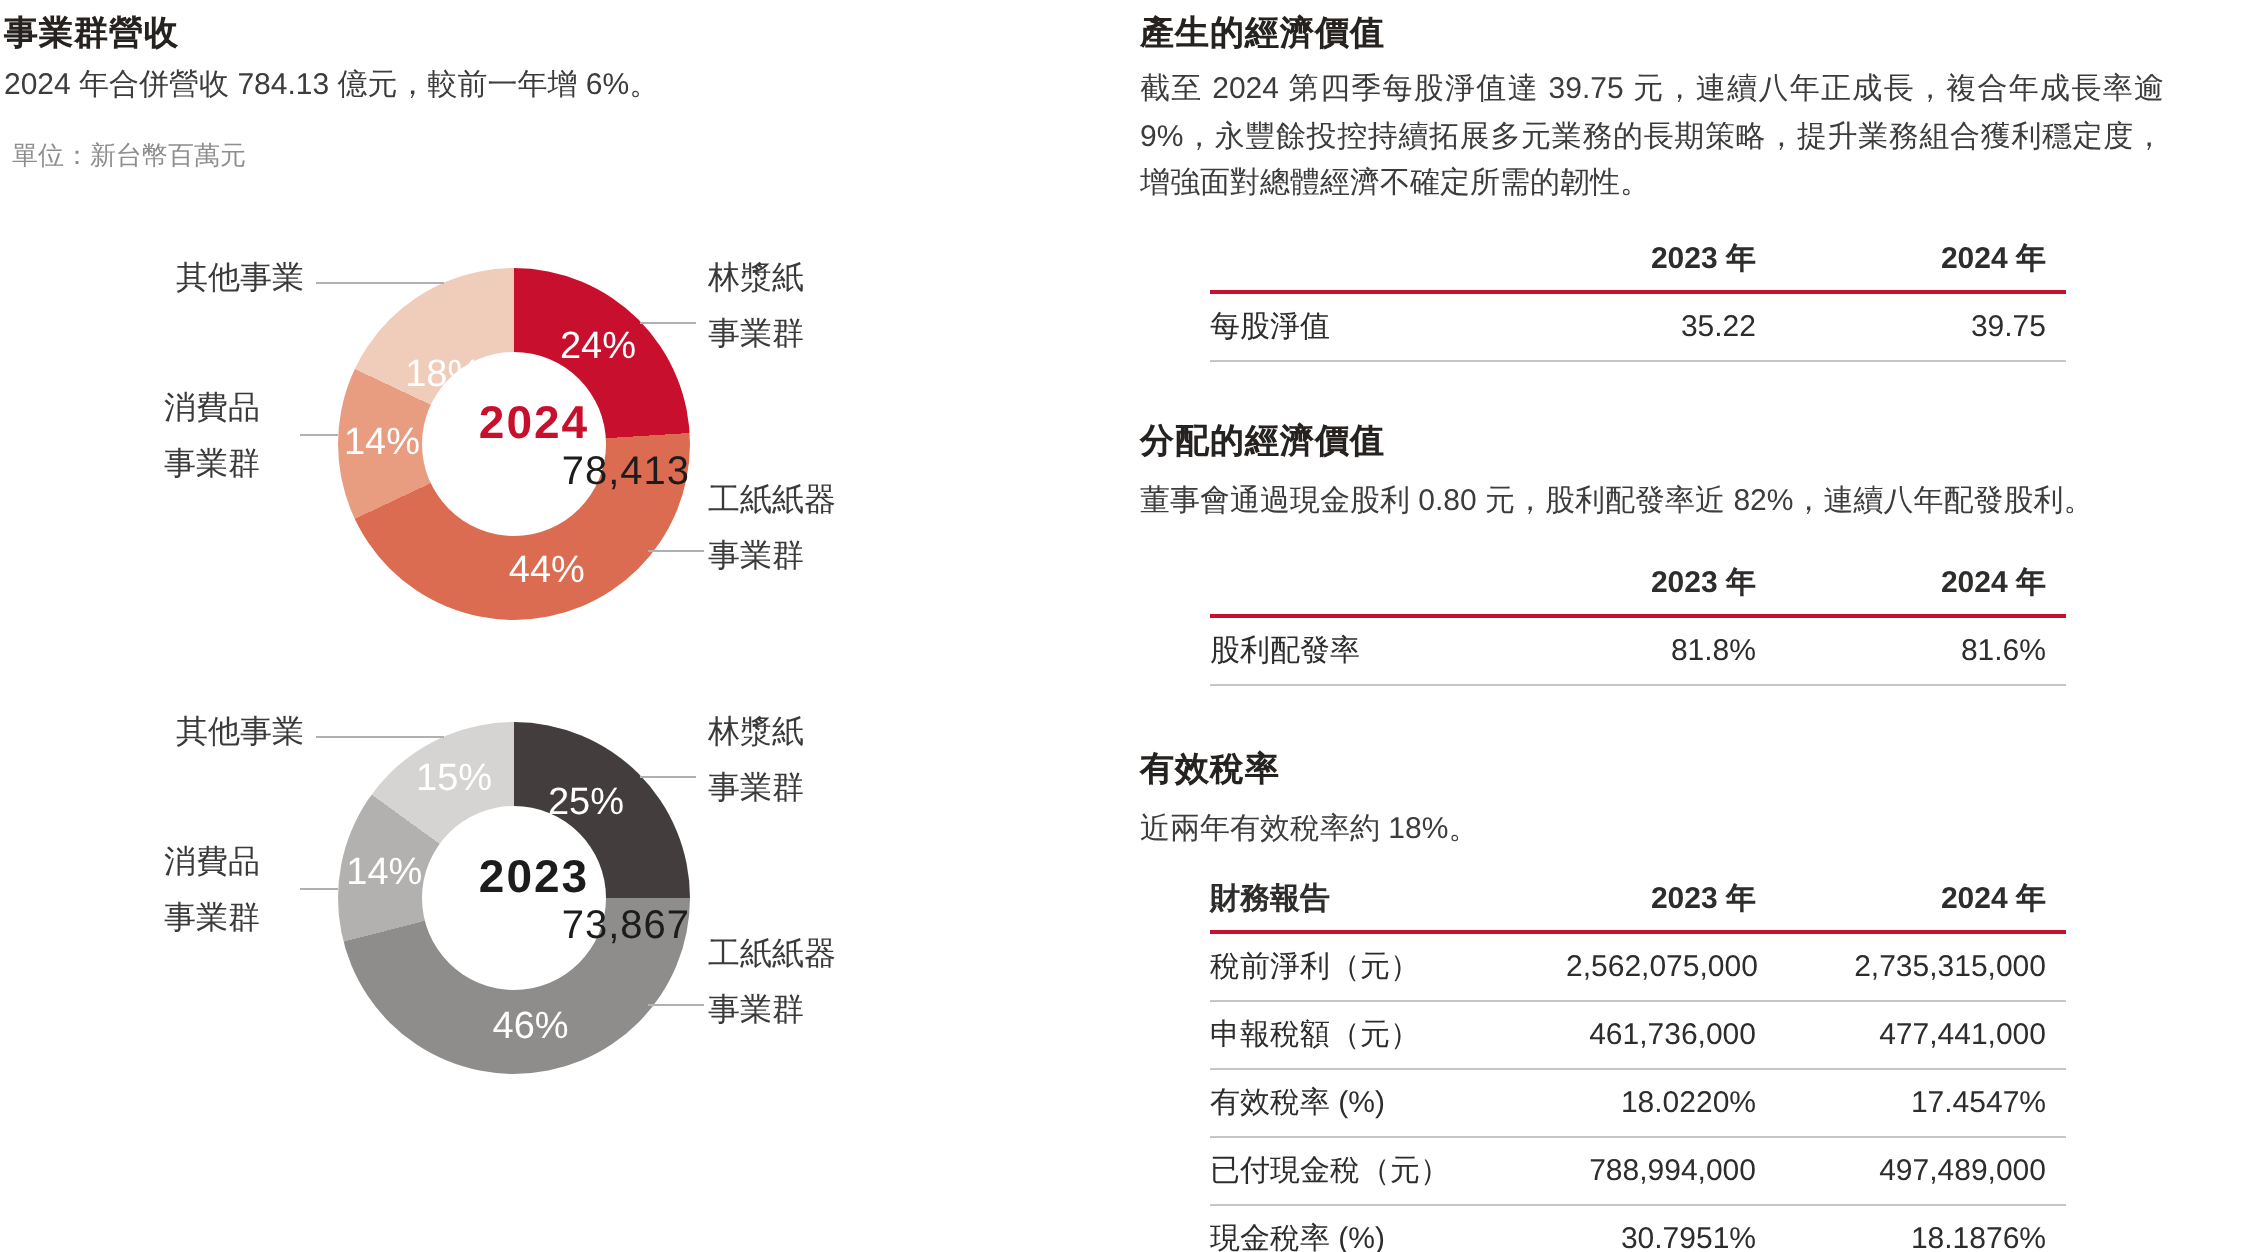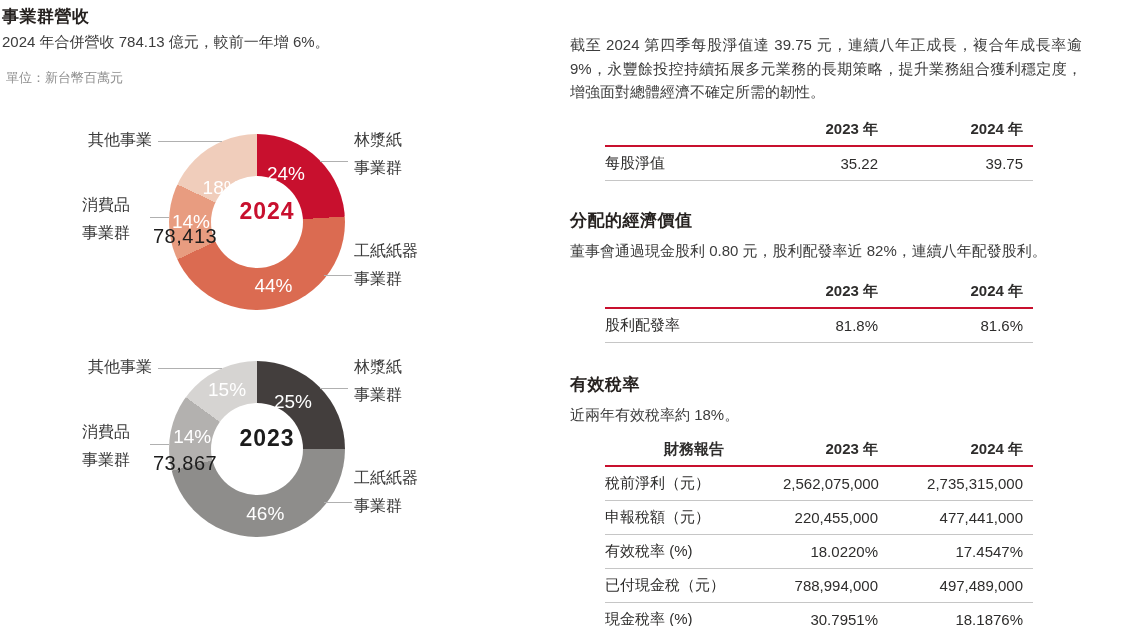--- a/index.html
+++ b/index.html
@@ -8,63 +8,63 @@
 
   
   .l-title{position:absolute;left:2px;top:5px;font-size:17px;font-weight:bold;color:#262220;letter-spacing:.5px;}
   .l-sub{position:absolute;left:2px;top:33px;font-size:15px;color:#3c3c3c;}
   .l-unit{position:absolute;left:6px;top:69px;font-size:13px;color:#8e8e8e;}
 
   .chart{position:absolute;left:0;width:520px;height:230px;}
   .ring{position:absolute;left:169px;top:19px;width:176px;height:176px;border-radius:50%;}
   .hole{position:absolute;left:211px;top:61px;width:92px;height:92px;border-radius:50%;background:#fff;}
   .c-year{position:absolute;left:179px;top:83px;width:176px;text-align:center;font-size:23px;font-weight:bold;letter-spacing:1px;color:#1c1c1c;}
-  .c-total{position:absolute;left:153px;top:110px;width:176px;text-align:left;font-size:20px;color:#1c1c1c;letter-spacing:.5px;}
+  .c-total{position:absolute;left:169px;top:110px;width:176px;text-align:right;font-size:20px;color:#1c1c1c;letter-spacing:.5px;}
   .pct{position:absolute;transform:translate(-50%,-50%);color:#ffffff;font-size:19px;white-space:nowrap;}
 
   .co{position:absolute;font-size:16px;line-height:28px;color:#3a3a3a;white-space:nowrap;}
   .co-tl{right:368px;top:11px;text-align:right;}
   .co-tr{left:354px;top:11px;}
   .co-l{left:82px;top:76px;}
   .co-br{left:354px;top:122px;}
   .lead{position:absolute;height:1px;background:#b0b0b0;}
   .l-tl{left:158px;top:26px;width:64px;}
   .l-tr{left:320px;top:46px;width:28px;}
   .l-l{left:150px;top:102px;width:19px;}
   .l-br{left:324px;top:160px;width:28px;}
 
   
   .r-title{position:absolute;left:570px;font-size:17px;font-weight:bold;color:#262220;letter-spacing:.5px;}
   .r-body{position:absolute;left:570px;width:512px;font-size:15px;line-height:23.5px;color:#3c3c3c;text-align:justify;}
   .tablewrap{position:absolute;left:605px;width:428px;}
   table{width:428px;border-collapse:collapse;table-layout:fixed;font-size:15px;color:#2e2d2c;}
   col.c1{width:178px;}col.c2{width:95px;}col.c3{width:155px;}
   thead th{font-weight:bold;text-align:right;padding:2px 0 6px 0;border-bottom:2px solid #c8102e;white-space:nowrap;}
-  thead th:first-child{text-align:center;}
+  thead th:first-child{text-align:left;}
   thead th:last-child{padding-right:10px;}
   tbody td{text-align:right;padding:7px 0 7px 0;border-bottom:1px solid #c6c6c6;white-space:nowrap;}
   tbody td:first-child{text-align:left;}
   tbody td:last-child{padding-right:10px;}
 </style>
 </head>
 <body>
 
 <div class="canvas">
 
   <div class="l-title">事業群營收</div>
   <div class="l-sub">2024 年合併營收 784.13 億元，較前一年增 6%。</div>
   <div class="l-unit">單位：新台幣百萬元</div>
 
   <div class="chart" style="top:115px">
     <div class="ring" style="background: conic-gradient(rgb(200, 16, 46) 0%, rgb(200, 16, 46) 24%, rgb(219, 107, 81) 24%, rgb(219, 107, 81) 68%, rgb(232, 156, 128) 68%, rgb(232, 156, 128) 82%, rgb(240, 205, 187) 82%, rgb(240, 205, 187) 100%);"></div>
     <div class="hole"></div>
     <div class="c-year" style="color: rgb(200, 16, 46);">2024</div>
     <div class="c-total">78,413</div>
     <div>
-        <div class="pct" style="left: 286px; top: 58.8881px;">24%</div>
+        <div class="pct" style="left: 299px; top: 58.8881px;">24%</div>
         <div class="pct" style="left: 273.414px; top: 170.926px;">44%</div>
         <div class="pct" style="left: 191px; top: 107px;">14%</div>
         <div class="pct" style="left: 221.635px; top: 51.2744px; margin-top: 22px;">18%</div>
       </div>
     <div class="co co-tl">
       <div>其他事業</div>
     </div>
     <div class="lead l-tl"></div>
     <div class="co co-tr">
       <div>林漿紙</div>
@@ -108,20 +108,21 @@
       <div>事業群</div>
     </div>
     <div class="lead l-l"></div>
     <div class="co co-br">
       <div>工紙紙器</div>
       <div>事業群</div>
     </div>
     <div class="lead l-br"></div>
   </div>
 
+  <div class="r-title" style="top:5px">產生的經濟價值</div>
   <div class="r-body" style="top:33px">截至 2024 第四季每股淨值達 39.75 元，連續八年正成長，複合年成長率逾 9%，永豐餘投控持續拓展多元業務的長期策略，提升業務組合獲利穩定度，增強面對總體經濟不確定所需的韌性。</div>
   <div class="tablewrap" style="top:118px">
     <table>
       <colgroup>
           <col class="c1">
           <col class="c2">
           <col class="c3">
         </colgroup>
       <thead>
           <tr>
@@ -183,21 +184,21 @@
           </tr>
         </thead>
       <tbody>
           <tr>
             <td>稅前淨利（元）</td>
             <td>2,562,075,000</td>
             <td>2,735,315,000</td>
           </tr>
           <tr>
             <td>申報稅額（元）</td>
-            <td>220,455,000</td>
+            <td>461,736,000</td>
             <td>477,441,000</td>
           </tr>
           <tr>
             <td>有效稅率 (%)</td>
             <td>18.0220%</td>
             <td>17.4547%</td>
           </tr>
           <tr>
             <td>已付現金稅（元）</td>
             <td>788,994,000</td>

